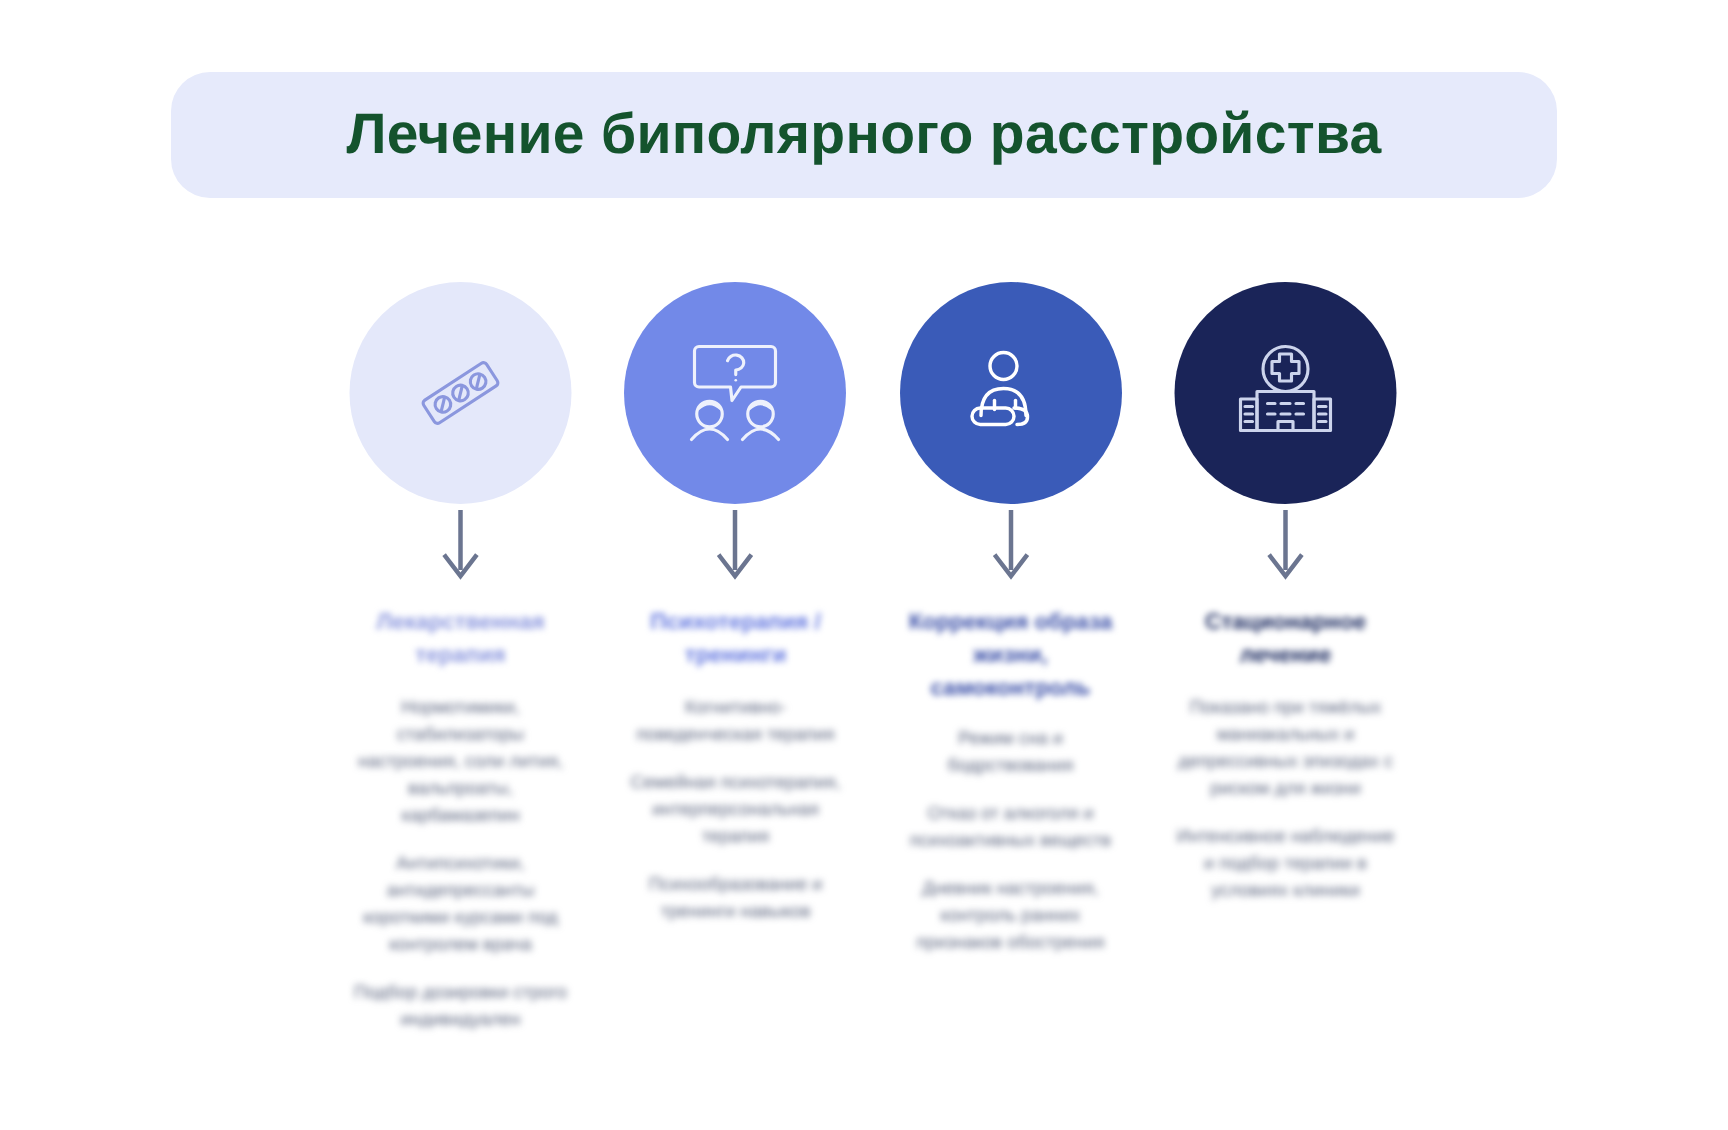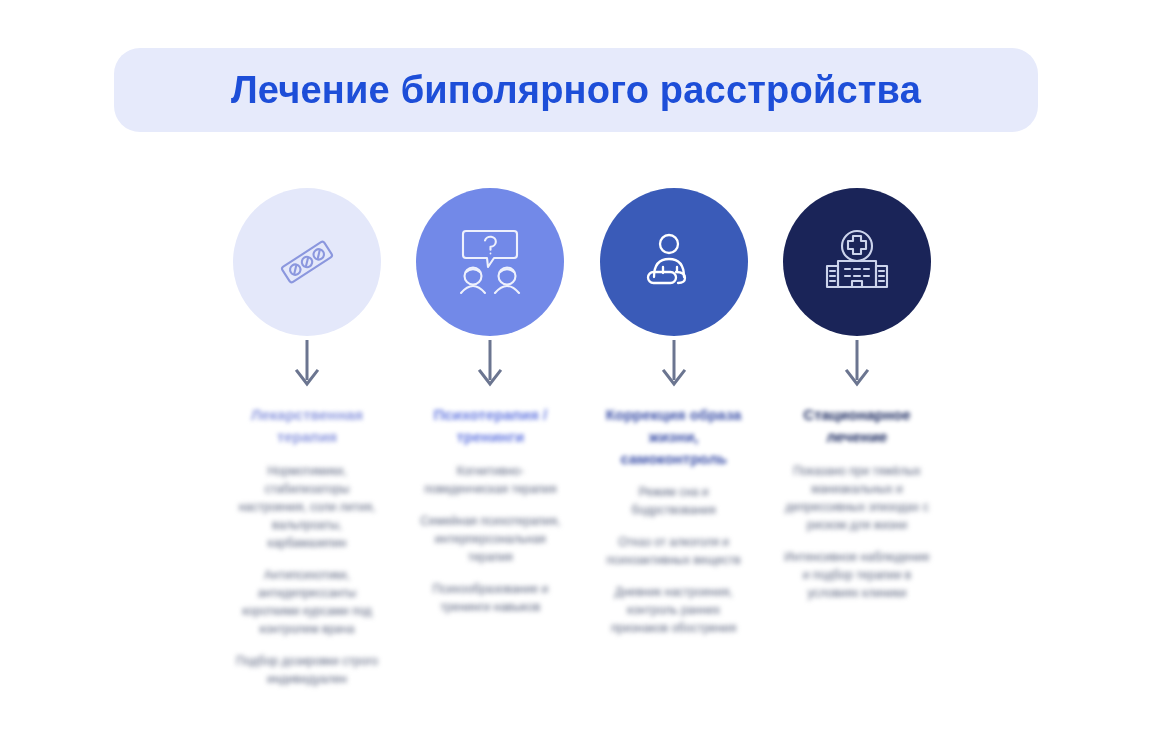--- a/index.html
+++ b/index.html
@@ -31,21 +31,21 @@
     height: 84px;
     background: #e6eafb;
     border-radius: 26px;
     display: flex;
     align-items: center;
     justify-content: center;
   }
   .title-text {
     font-size: 38px;
     font-weight: bold;
-    color: #1d4ed8;
+    color: #14532d;
     letter-spacing: 0.2px;
     white-space: nowrap;
   }
 
   
   .columns {
     position: absolute;
     left: 232px;
     top: 188px;
     width: 700px;

